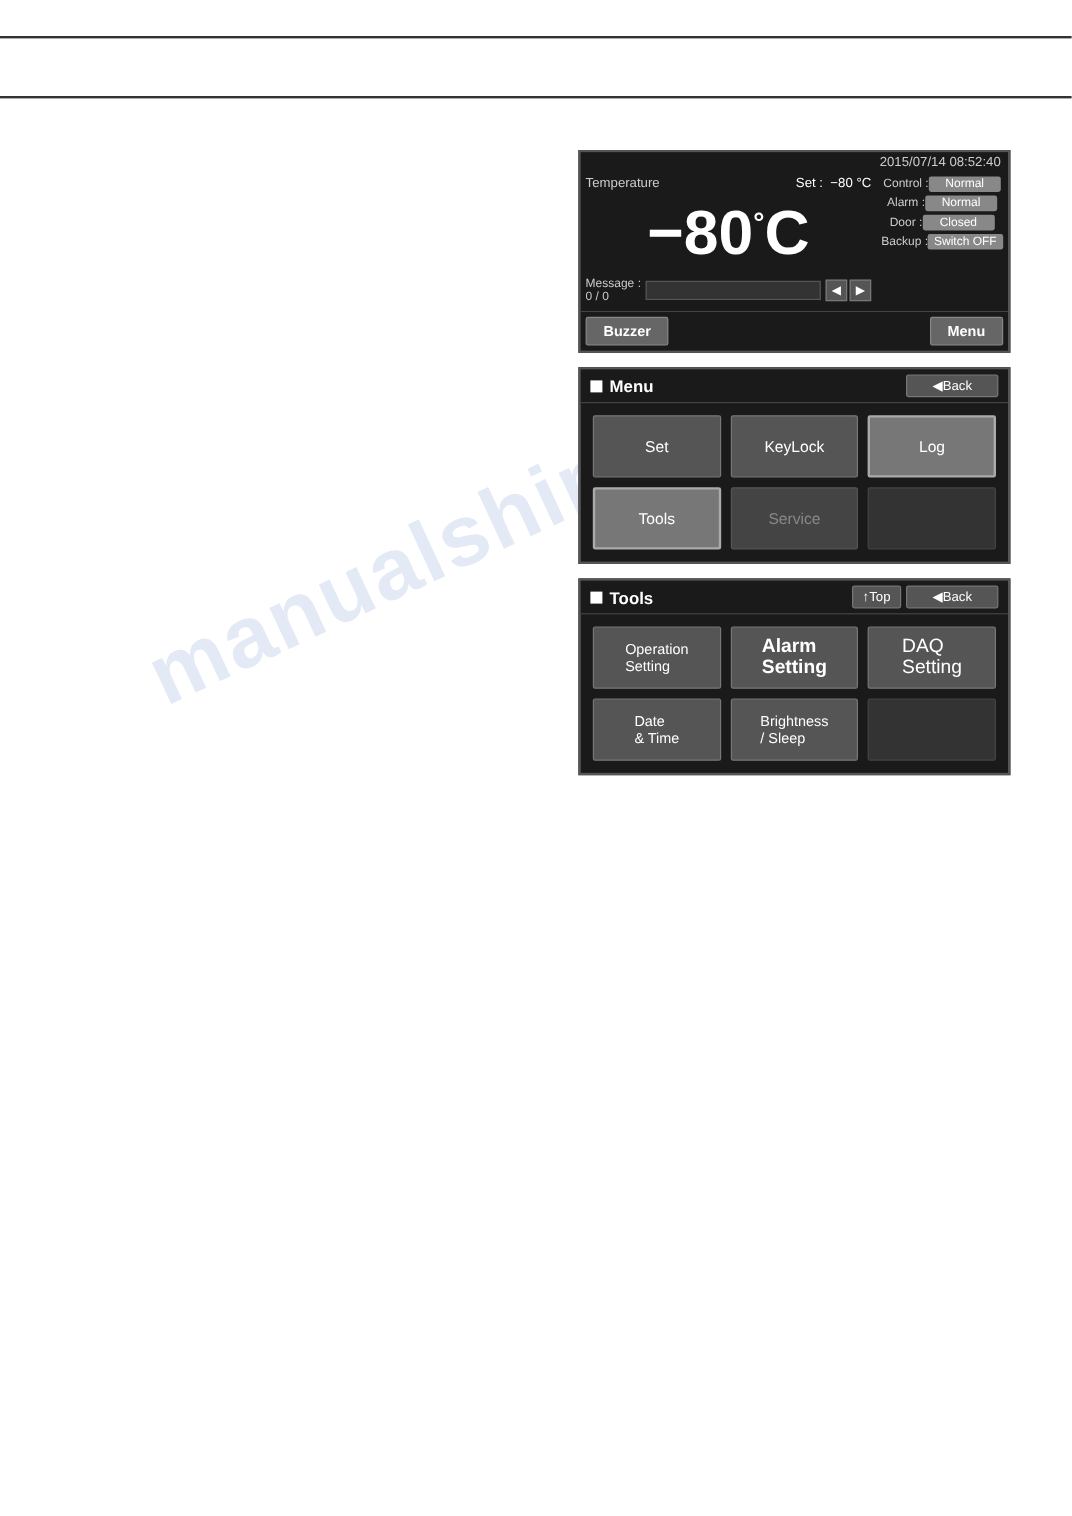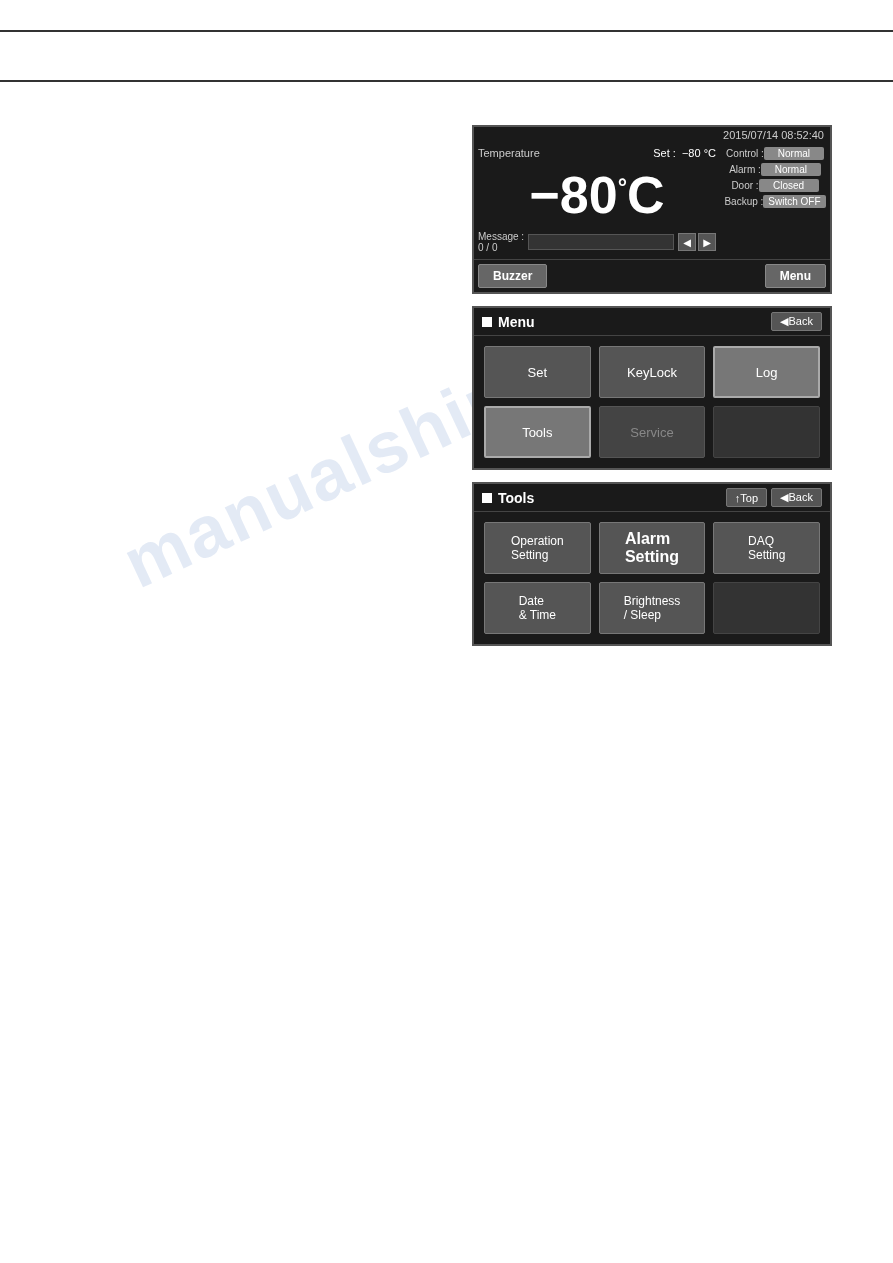--- a/index.html
+++ b/index.html
@@ -40,21 +40,21 @@
       transform: rotate(-25deg);
       font-weight: bold;
       pointer-events: none;
       white-space: nowrap;
       letter-spacing: 2px;
     }
 
     
     .panel-container {
       position: absolute;
-      left: 472px;
+      left: 482px;
       top: 125px;
       display: flex;
       flex-direction: column;
       gap: 0;
     }
 
     
     .screen1 {
       width: 360px;
       background: #1a1a1a;
@@ -229,21 +229,21 @@
       display: inline-block;
       width: 10px;
       height: 10px;
       background: #fff;
     }
 
     .back-btn {
       background: #555;
       color: #fff;
       border: 1px solid #777;
-      padding: 2px 8px;
+      padding: 2px 21px;
       font-size: 11px;
       cursor: pointer;
       border-radius: 2px;
     }
 
     .top-btn {
       background: #555;
       color: #fff;
       border: 1px solid #777;
       padding: 2px 8px;
@@ -393,21 +393,21 @@
       <div class="nav-buttons">
         <button class="top-btn">↑Top</button>
         <button class="back-btn">◀Back</button>
       </div>
     </div>
     <div class="menu-grid">
       <button class="menu-btn-item normal" style="white-space:pre-line; font-size:12px;">Operation
 Setting</button>
       <button class="menu-btn-item normal" style="white-space:pre-line; font-size:16px;font-weight:bold;">Alarm
 Setting</button>
-      <button class="menu-btn-item normal" style="white-space:pre-line; font-size:12px;">DAQ
+      <button class="menu-btn-item normal" style="white-space:pre-line; font-size:16px;">DAQ
 Setting</button>
       <button class="menu-btn-item normal" style="white-space:pre-line; font-size:12px;">Date
 &amp; Time</button>
       <button class="menu-btn-item normal" style="white-space:pre-line; font-size:12px;">Brightness
 / Sleep</button>
       <div class="menu-btn-item empty"></div>
     </div>
   </div>
 
 </div>

